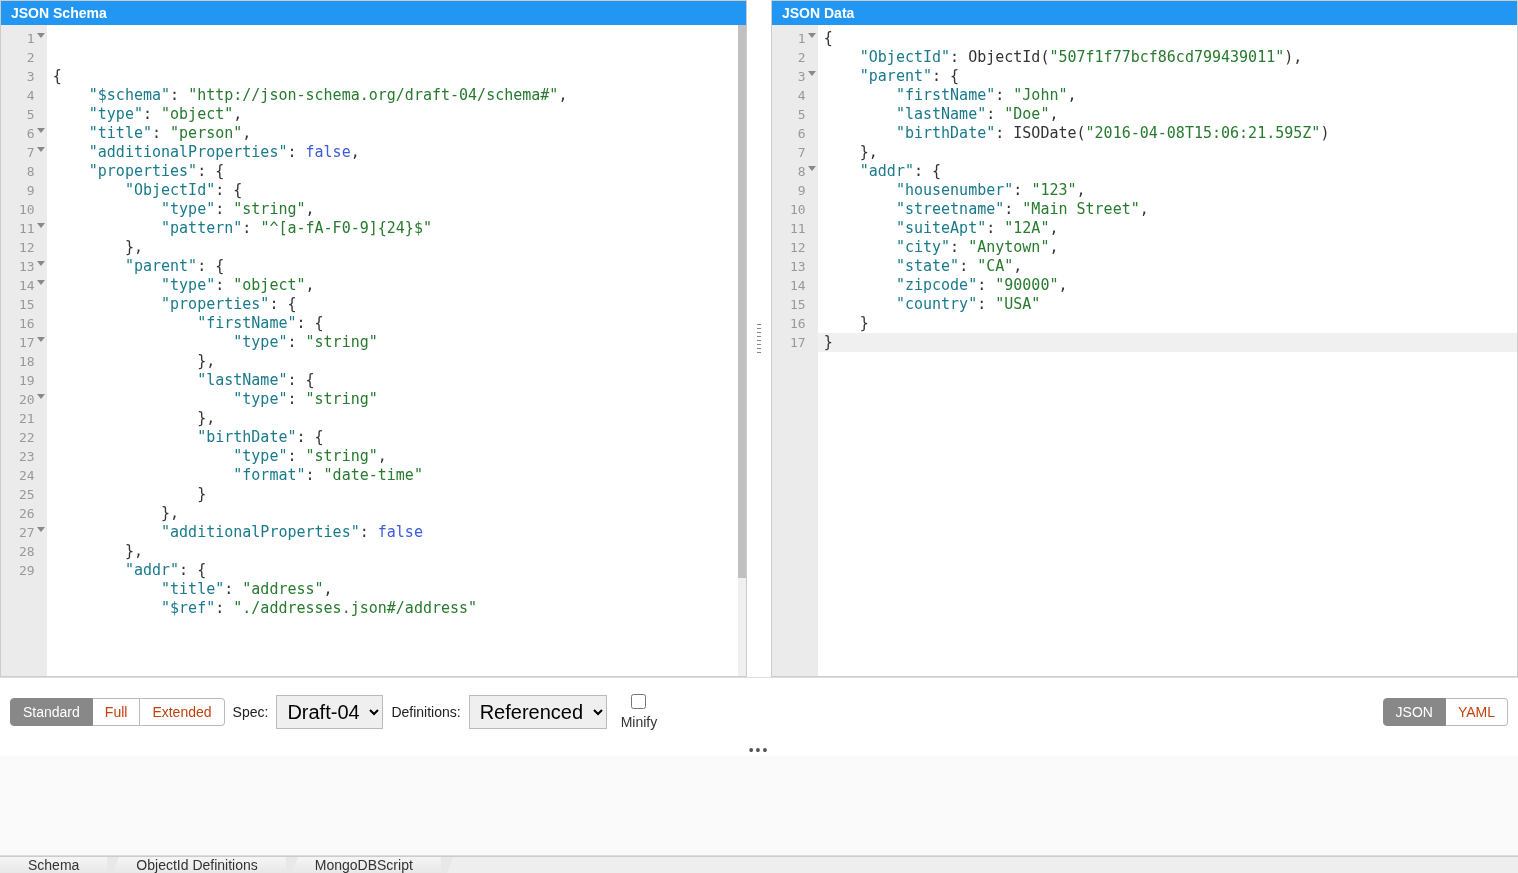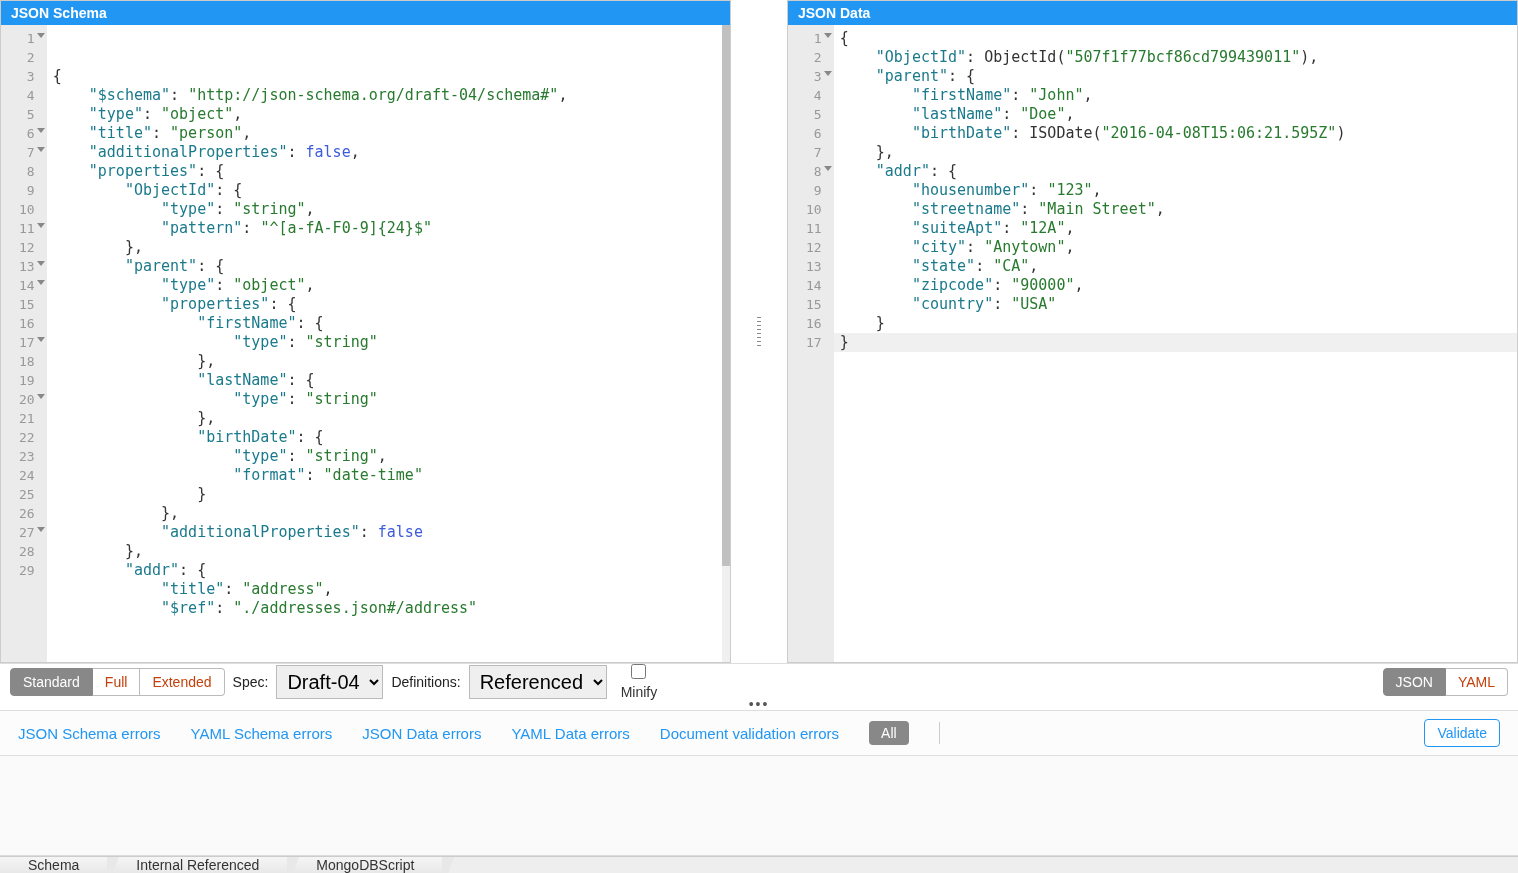--- a/index.html
+++ b/index.html
@@ -1,20 +1,20 @@
 <!DOCTYPE html>
 <html><head>
 <meta charset="utf-8">
 <style>
   * { box-sizing: border-box; margin: 0; padding: 0; }
   body { font-family: "Segoe UI", Arial, sans-serif; font-size: 14px; background: #fff; color: #333; }
   
   .container { display: flex; flex-direction: column; height: 873px; width: 1518px; }
   
-  .editors { display: flex; flex: 1; gap: 24px; padding: 0; overflow: hidden; }
+  .editors { display: flex; flex: 1; gap: 8px; padding: 0; overflow: hidden; }
   
   .editor-panel { flex: 1; display: flex; flex-direction: column; border: 1px solid #ccc; overflow: hidden; }
   
   .panel-header { background: #2196f3; color: #fff; font-weight: bold; padding: 4px 10px; font-size: 14px; }
   
   .code-area { flex: 1; display: flex; font-family: Consolas, monospace; font-size: 15px; overflow: hidden; position: relative; background: #fff; }
   
   .gutter { background: #ebebeb; color: #999; text-align: right; padding: 4px 12px 4px 18px; user-select: none; line-height: 19px; font-size: 13px; position: relative; }
   .gutter .line-num { display: block; position: relative; }
   .fold-marker { position: absolute; right: -10px; top: 4px; width: 0; height: 0; border-left: 4px solid transparent; border-right: 4px solid transparent; border-top: 5px solid #888; }
@@ -27,21 +27,21 @@
   .tok-kw  { color: #3b5bdb; }
   .tok-punc { color: #333; }
   .tok-ident { color: #333; }
   
   .resizer-h { width: 8px; display: flex; align-items: center; justify-content: center; cursor: col-resize; }
   .resizer-h::before { content: ""; display: block; width: 4px; height: 30px; background: repeating-linear-gradient(to bottom, #888 0, #888 1px, transparent 1px, transparent 4px); }
   
   .scroll-indicator { position: absolute; right: 0; top: 0; width: 8px; height: 100%; background: #f0f0f0; }
   .scroll-thumb { position: absolute; right: 0; top: 0; width: 8px; height: 85%; background: #c0c0c0; }
   
-  .toolbar { display: flex; align-items: center; padding: 0 10px; border-top: 1px solid #ddd; gap: 8px; position: relative; }
+  .toolbar { display: flex; align-items: center; padding: 16px 10px; border-top: 1px solid #ddd; gap: 8px; position: relative; }
   
   .btn-group { display: flex; }
   .btn { border: 1px solid #bbb; background: #fff; padding: 5px 12px; cursor: pointer; font-size: 14px; color: #c2410c; }
   .btn-group .btn:first-child { border-radius: 4px 0 0 4px; }
   .btn-group .btn:last-child { border-radius: 0 4px 4px 0; }
   .btn-group .btn:not(:first-child) { border-left: none; }
   .btn.single { border-radius: 4px; }
   .btn.active { background: #888; color: #fff; border-color: #888; }
   .btn.primary-outline { border-color: #2196f3; color: #2196f3; }
   
@@ -168,28 +168,22 @@
     <div class="toolbar-right">
       <div class="btn-group" id="format-group">
           <button class="btn active">JSON</button>
           <button class="btn">YAML</button>
         </div>
     </div>
   </div>
 
   <div class="dots-resizer">•••</div>
 
-  <div class="errors-bar">
-    <span id="err-links" style="display: contents;"><span class="error-link">JSON Schema errors</span><span class="error-link">YAML Schema errors</span><span class="error-link">JSON Data errors</span><span class="error-link">YAML Data errors</span><span class="error-link">Document validation errors</span></span>
-    <span class="pill">All</span>
-    <span class="divider-v"></span>
-    <button class="btn single primary-outline">Validate</button>
-  </div>
 
   <div class="errors-output"></div>
 
   <div class="bottom-tabs" id="bottom-tabs">
       <div class="bottom-tab">Schema</div>
-      <div class="bottom-tab">Internal Referenced</div>
+      <div class="bottom-tab">ObjectId Definitions</div>
       <div class="bottom-tab">MongoDBScript</div>
     </div>
 
 </div>
 
 </body></html>

